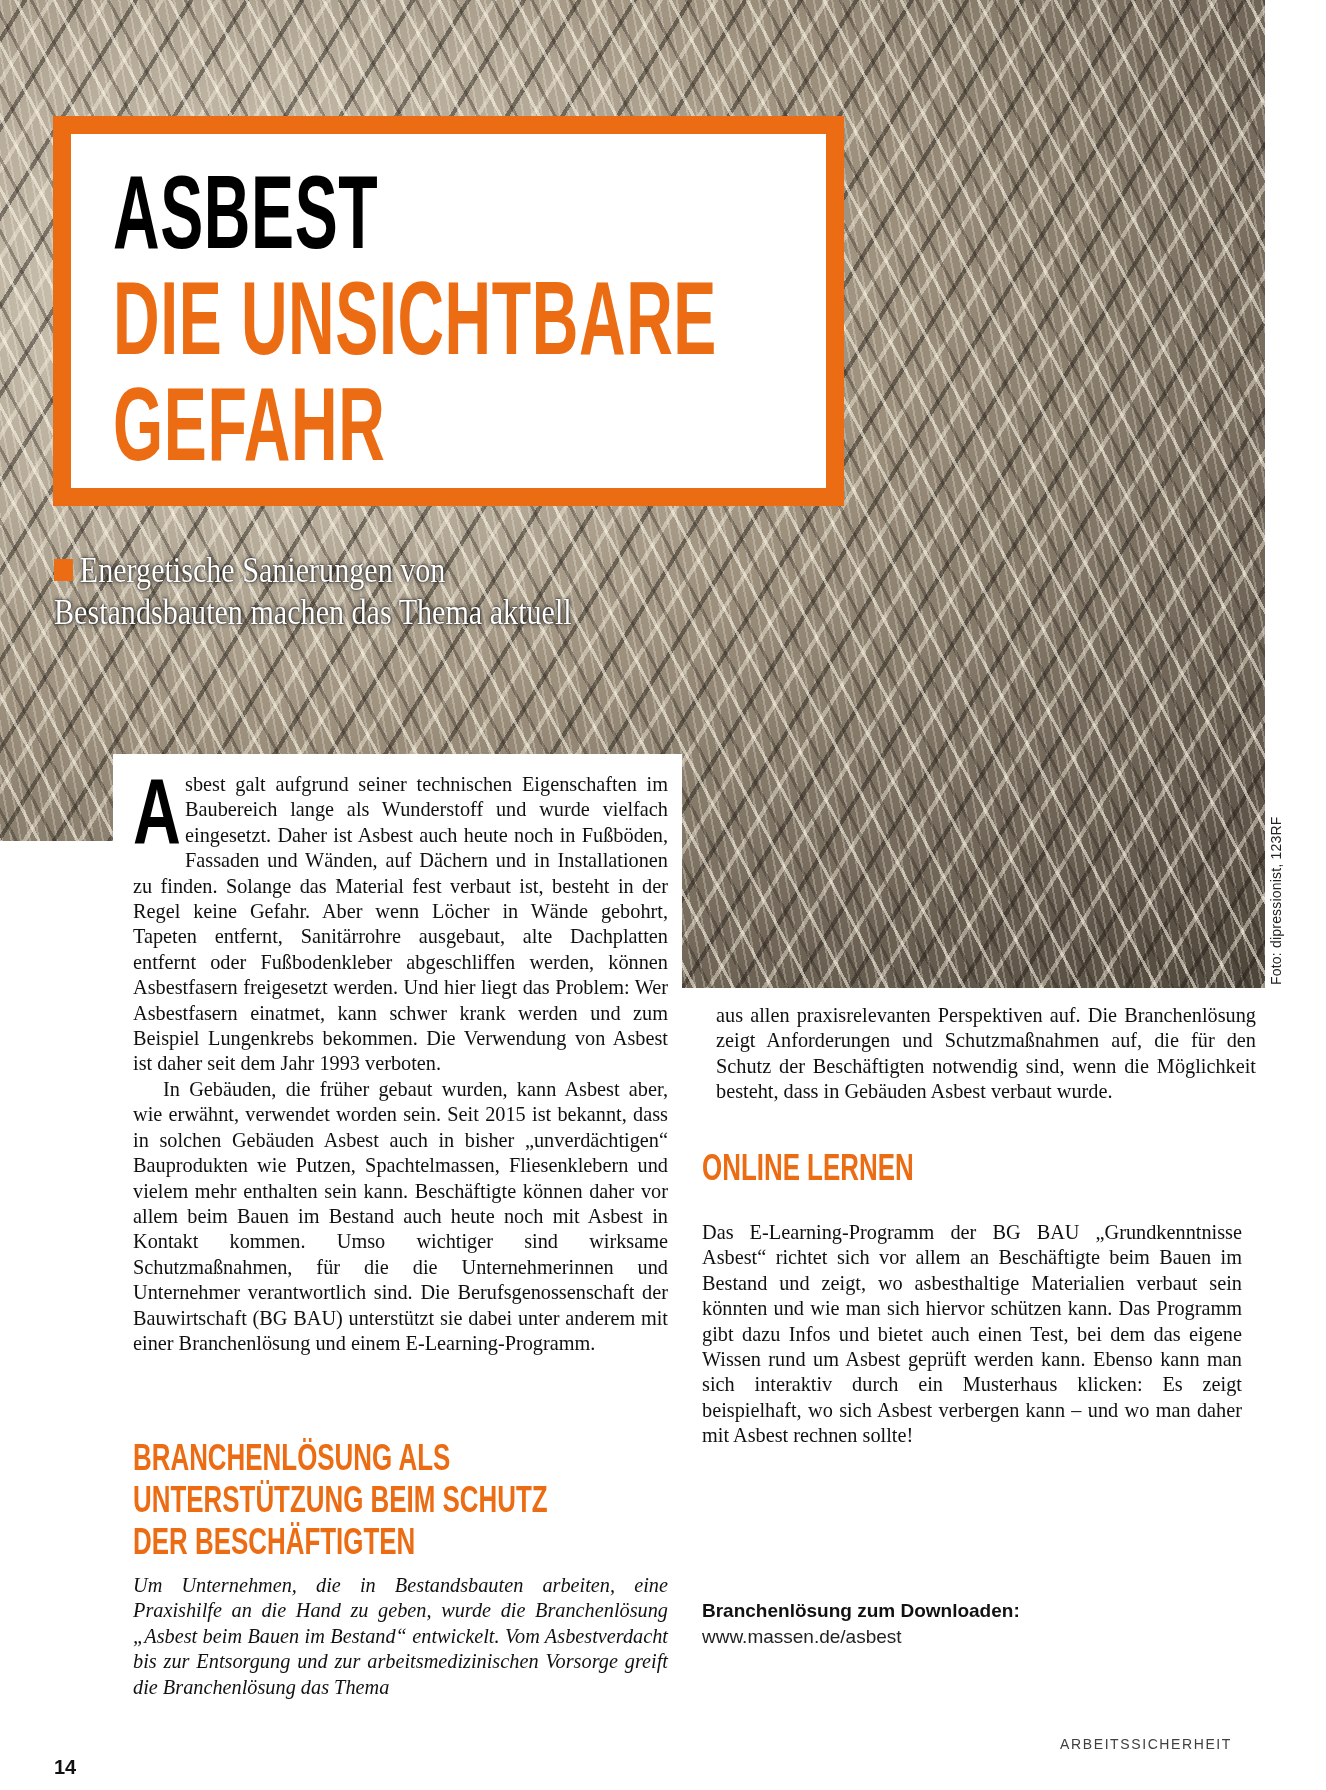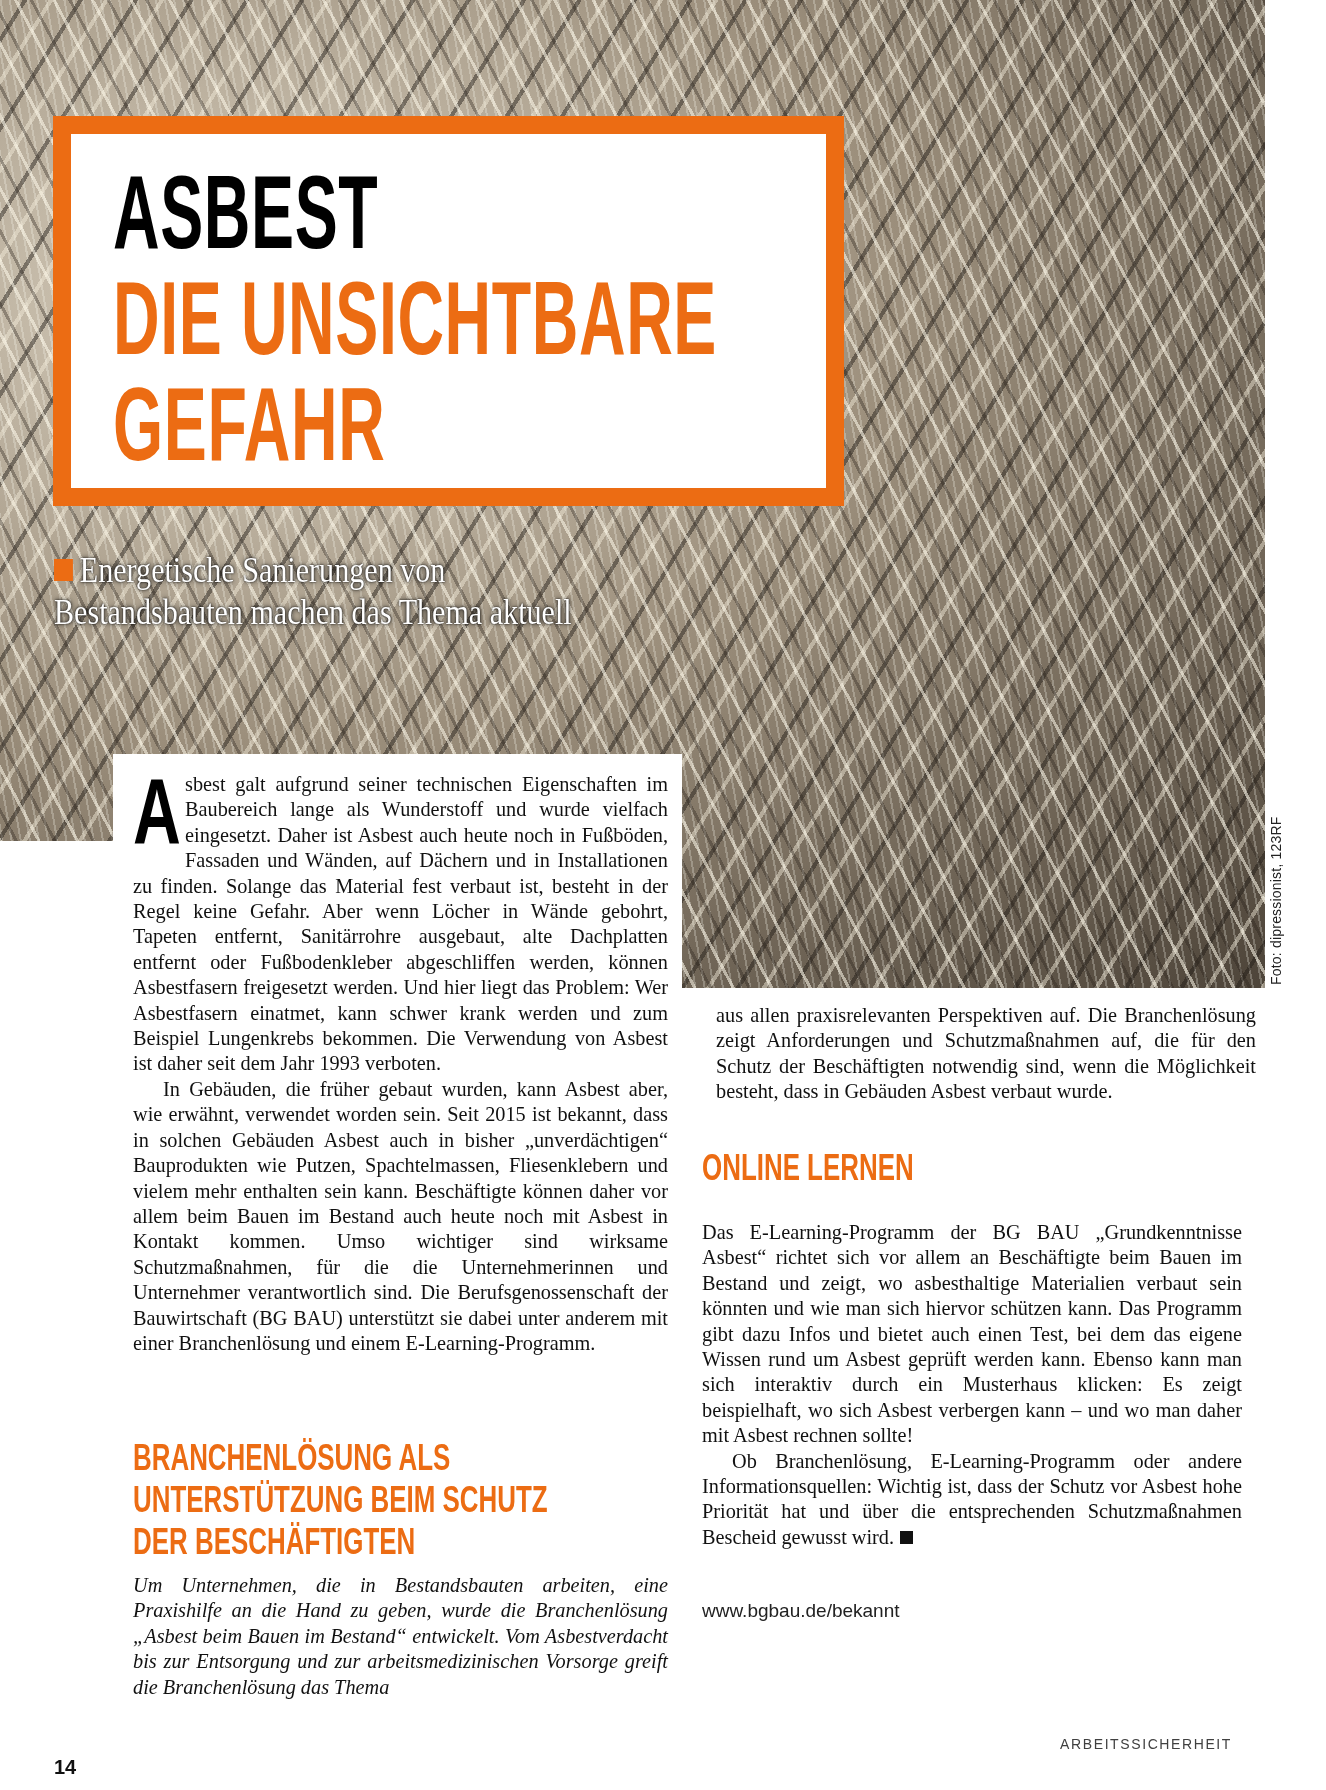--- a/index.html
+++ b/index.html
@@ -124,21 +124,21 @@
 <div class="col col-right">
   <p style="text-align-last:left">aus allen praxisrelevanten Perspektiven auf. Die Branchen­lösung zeigt Anforderungen und Schutzmaßnahmen auf, die für den Schutz der Beschäftigten notwendig sind, wenn die Möglichkeit besteht, dass in Gebäuden Asbest verbaut wurde.</p>
 </div>
 
 <div class="subhead-right">
   <div class="subhead">ONLINE LERNEN</div>
 </div>
 
 <div class="col col-right2">
   <p>Das E-Learning-Programm der BG BAU „Grundkennt­nisse Asbest“ richtet sich vor allem an Beschäftigte beim Bauen im Bestand und zeigt, wo asbesthaltige Materialien verbaut sein könnten und wie man sich hiervor schützen kann. Das Programm gibt dazu Infos und bietet auch einen Test, bei dem das eigene Wissen rund um Asbest geprüft werden kann. Ebenso kann man sich interaktiv durch ein Musterhaus klicken: Es zeigt beispielhaft, wo sich Asbest verbergen kann – und wo man daher mit Asbest rechnen sollte!</p>
-  <p class="indent"><span>Ob Branchenlösung, E-Learning-Programm oder an­dere Informationsquellen: Wichtig ist, dass der Schutz vor Asbest hohe Priorität hat und über die entsprechenden Schutzmaßnahmen Bescheid gewusst wird.</span><span class="endmark"></span></p>
 </div>
 
 <div class="links">
-  <span class="url">www.bgbau.de/bekannt</span>
+  <span class="label">Branchenlösung zum Downloaden:</span>
+  <span class="url">www.massen.de/asbest</span>
 </div>
 
 <div class="footer-page">14</div>
 <div class="footer-title">ARBEITSSICHERHEIT</div>
 
 </body></html>

